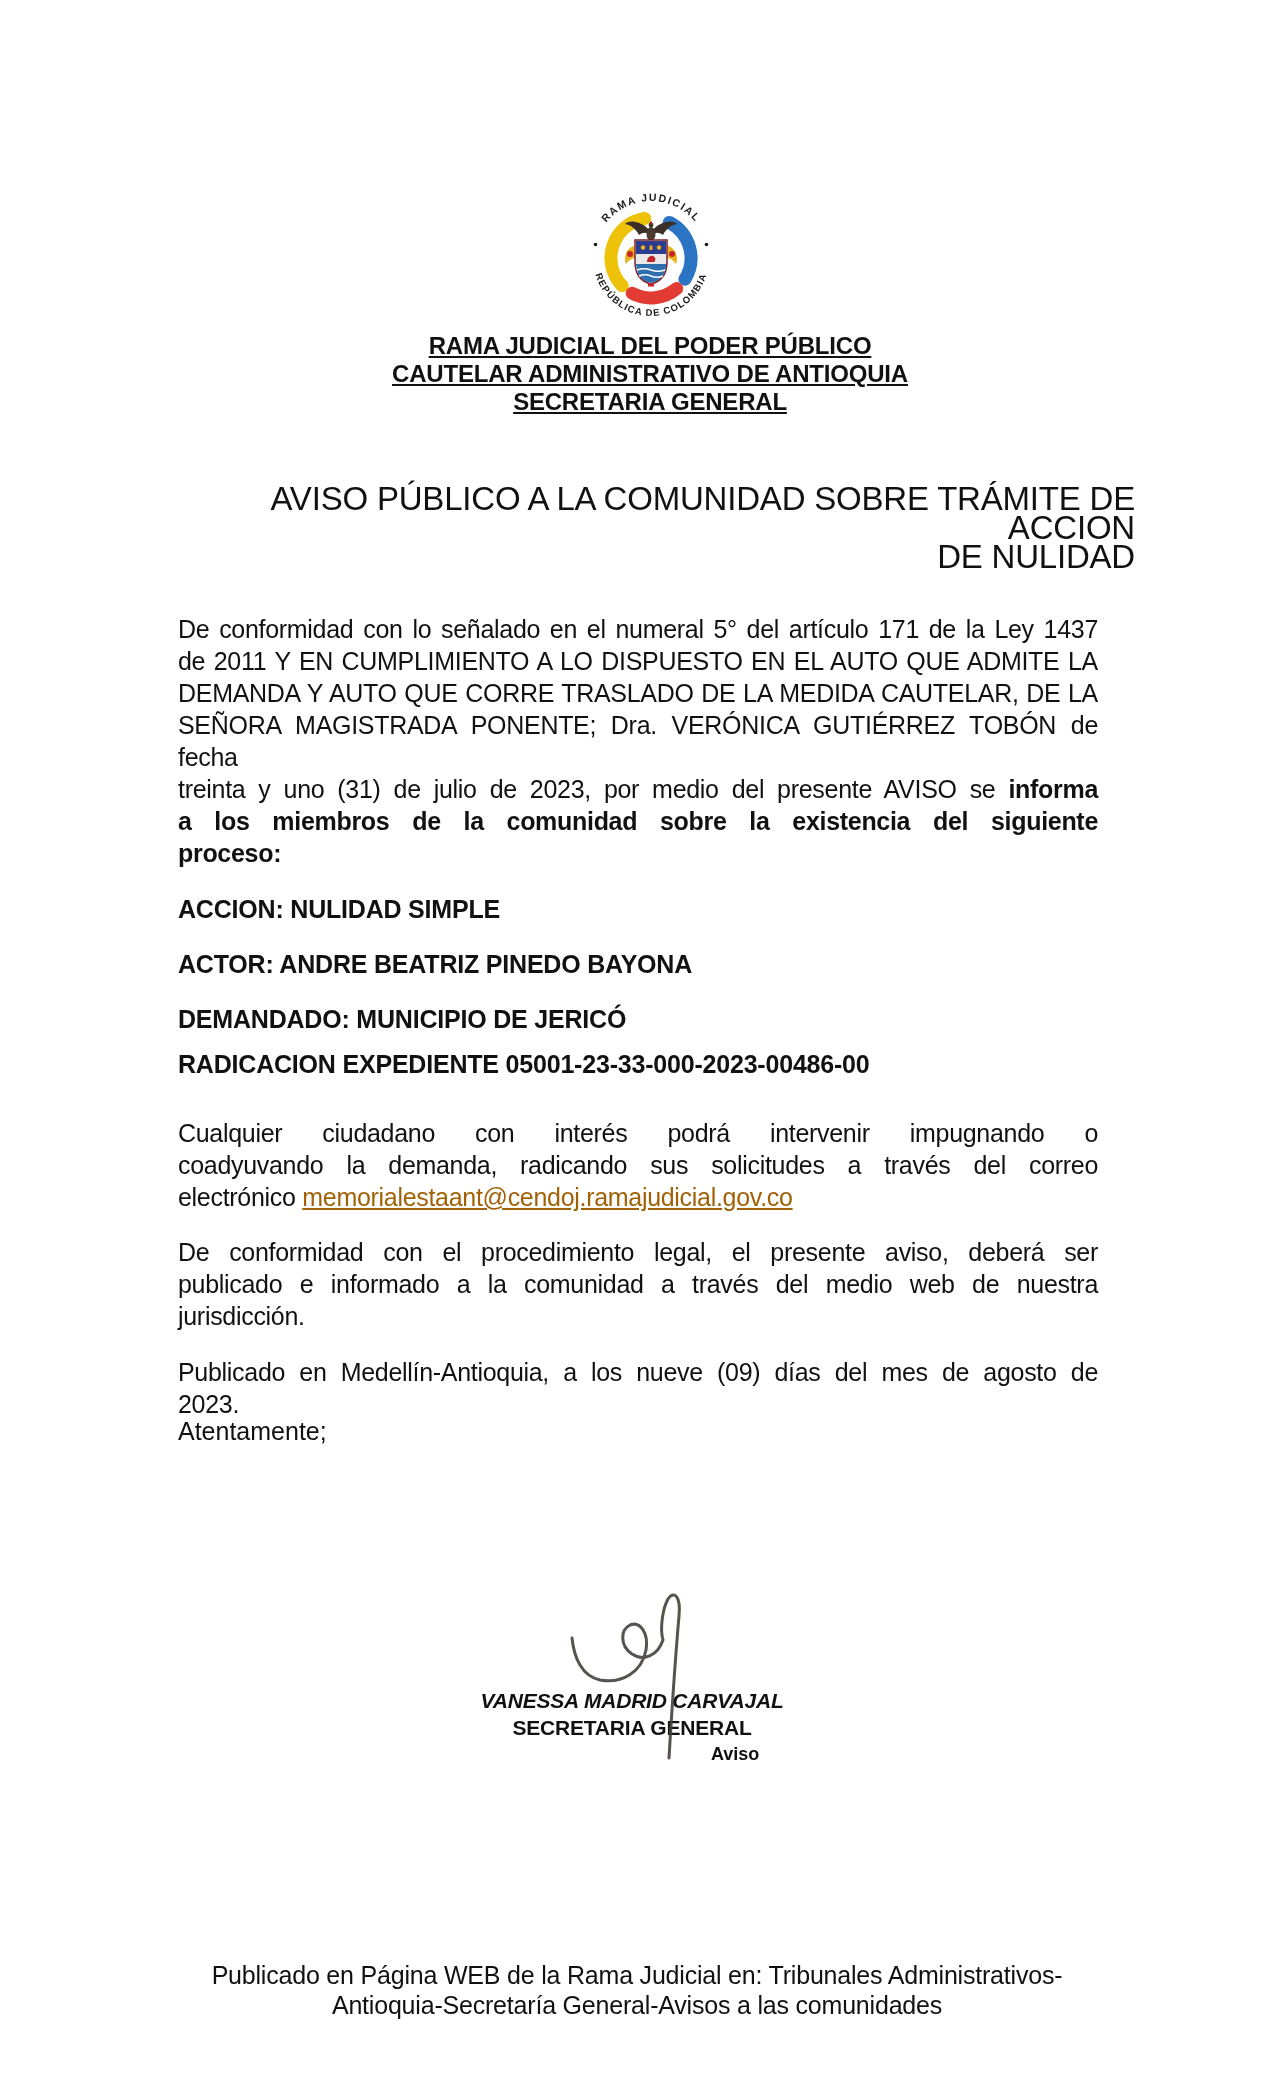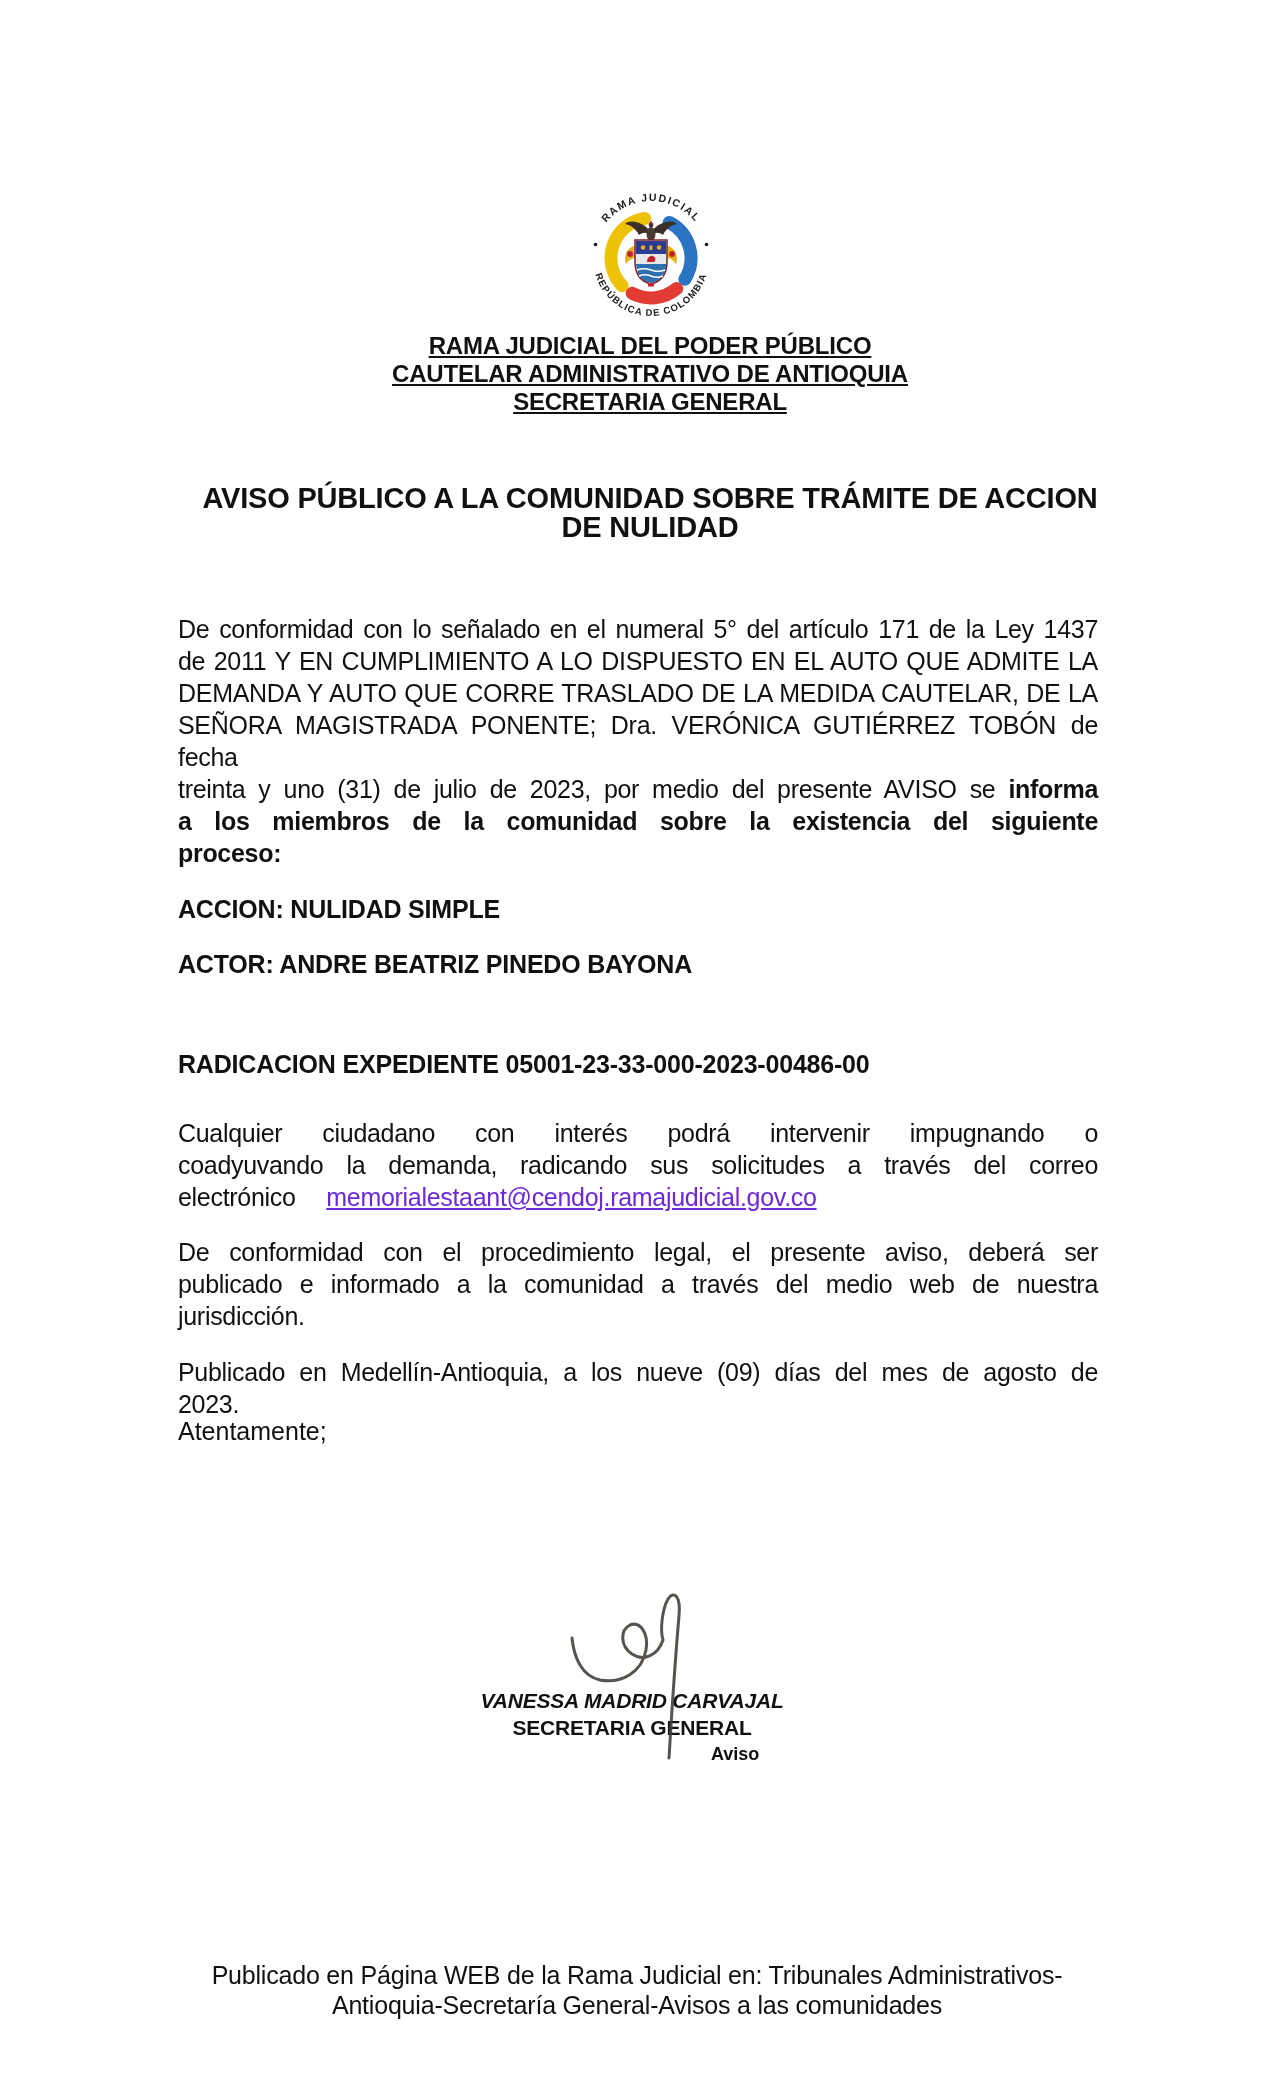--- a/index.html
+++ b/index.html
@@ -13,22 +13,22 @@
     overflow:hidden;
   }
   .abs{position:absolute;}
   .doc-heading{
     left:165px;width:970px;
     font-weight:bold;font-size:24px;line-height:28px;
     text-align:center;letter-spacing:-0.2px;text-decoration:underline;
   }
   .doc-title{
     left:165px;width:970px;
-    font-weight:bold;font-size:29px;line-height:29px;
-    text-align:center;letter-spacing:-0.2px;
+    font-weight:normal;font-size:33px;line-height:29px;
+    text-align:right;letter-spacing:-0.2px;
   }
   .para{
     left:178px;width:920px;
     font-size:25px;line-height:32px;letter-spacing:-0.3px;
   }
   .line{display:block;text-align:justify;text-align-last:justify;}
   .line.last{text-align-last:left;}
   .bold-line{
     left:178px;width:920px;
     font-weight:bold;font-size:25px;line-height:30px;letter-spacing:-0.2px;
@@ -112,26 +112,27 @@
     <span class="line"><span>de 2011 Y EN CUMPLIMIENTO A LO DISPUESTO EN EL AUTO QUE ADMITE LA</span><strong></strong></span>
     <span class="line"><span>DEMANDA Y AUTO QUE CORRE TRASLADO DE LA MEDIDA CAUTELAR, DE LA</span><strong></strong></span>
     <span class="line"><span>SEÑORA MAGISTRADA PONENTE; Dra. VERÓNICA GUTIÉRREZ TOBÓN de fecha</span><strong></strong></span>
     <span class="line"><span>treinta y uno (31) de julio de 2023, por medio del presente AVISO se </span><strong>informa</strong></span>
     <span class="line"><span></span><strong>a los miembros de la comunidad sobre la existencia del siguiente</strong></span>
     <span class="line last"><span></span><strong>proceso:</strong></span>
   </div>
 
   <div class="abs bold-line" style="top:894px;">ACCION: NULIDAD SIMPLE</div>
   <div class="abs bold-line" style="top:949px;">ACTOR: ANDRE BEATRIZ PINEDO BAYONA</div>
+  <div class="abs bold-line" style="top:1004px;">DEMANDADO: MUNICIPIO DE JERICÓ</div>
   <div class="abs bold-line" style="top:1049px;">RADICACION EXPEDIENTE 05001-23-33-000-2023-00486-00</div>
 
   <div class="abs para" style="top:1117px;">
     <span class="line"><span>Cualquier ciudadano con interés podrá intervenir impugnando o</span></span>
     <span class="line"><span>coadyuvando la demanda, radicando sus solicitudes a través del correo</span></span>
-    <span class="line last"><span>electrónico </span><a class="email-link" style="color: #6d28d9; margin-left: 24px;">memorialestaant@cendoj.ramajudicial.gov.co</a></span>
+    <span class="line last"><span>electrónico </span><a class="email-link" style="color: #a16207;">memorialestaant@cendoj.ramajudicial.gov.co</a></span>
   </div>
 
   <div class="abs para" style="top:1236px;">
     <span class="line">De conformidad con el procedimiento legal, el presente aviso, deberá ser</span>
     <span class="line">publicado e informado a la comunidad a través del medio web de nuestra</span>
     <span class="line last">jurisdicción.</span>
   </div>
 
   <div class="abs para" style="top:1356px;">
     <span class="line">Publicado en Medellín-Antioquia, a los nueve (09) días del mes de agosto de</span>

